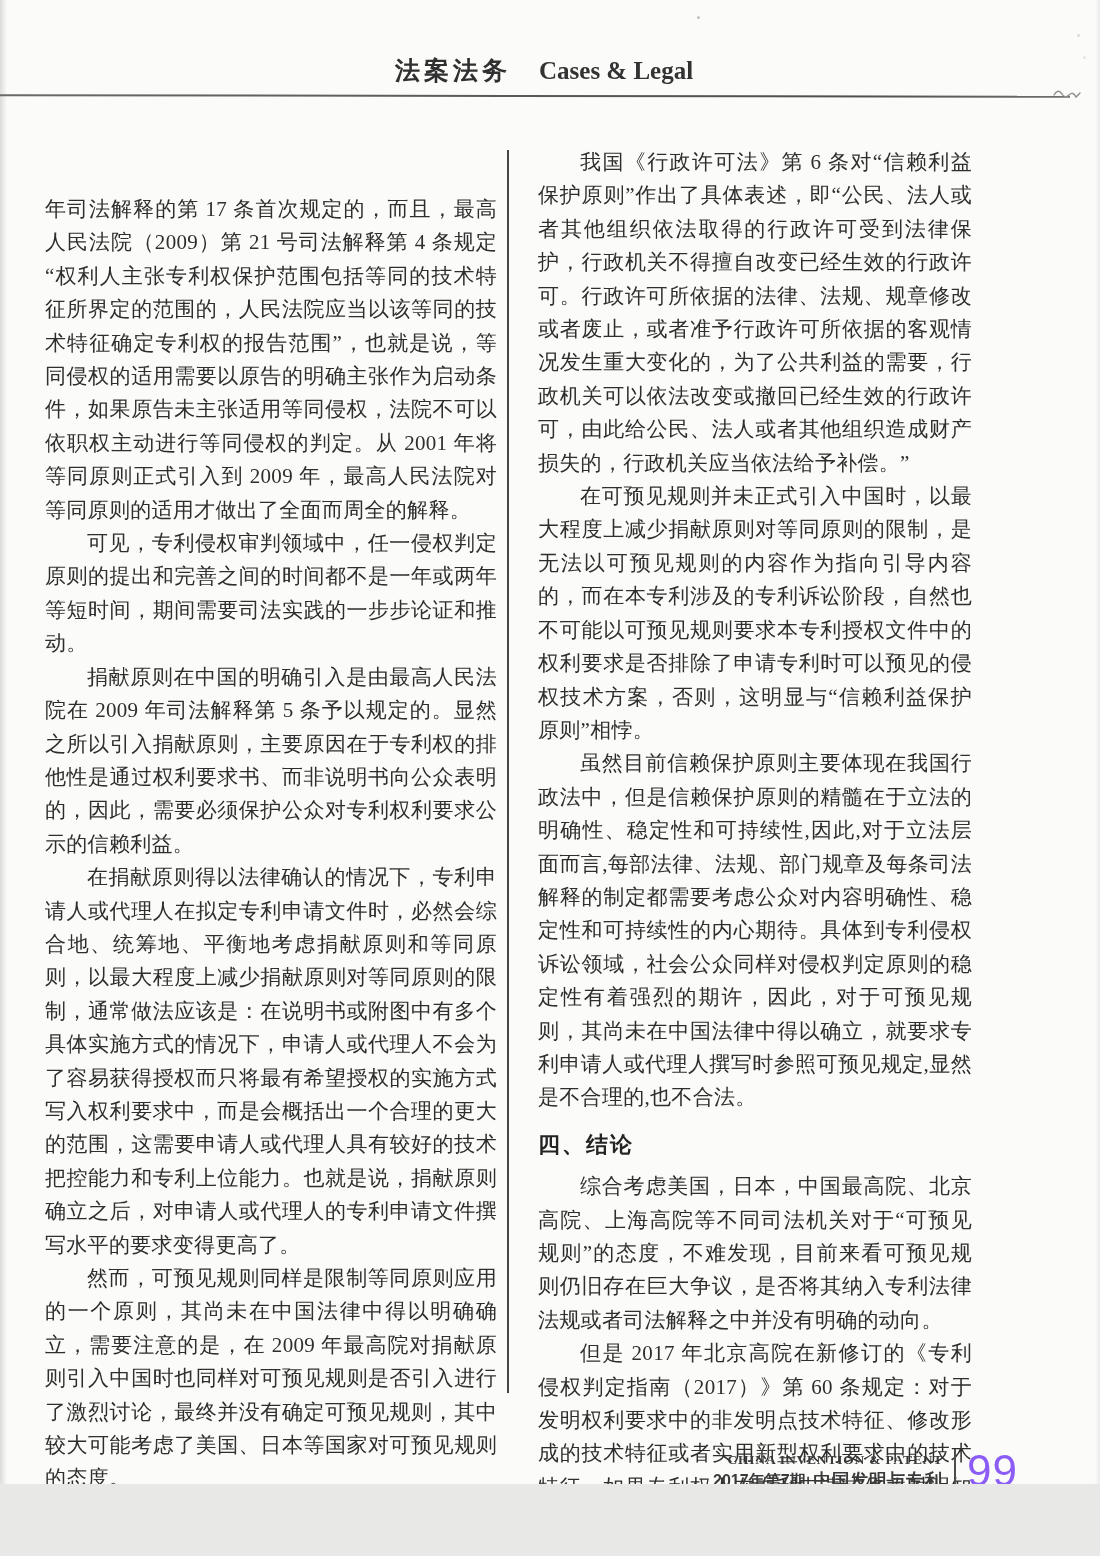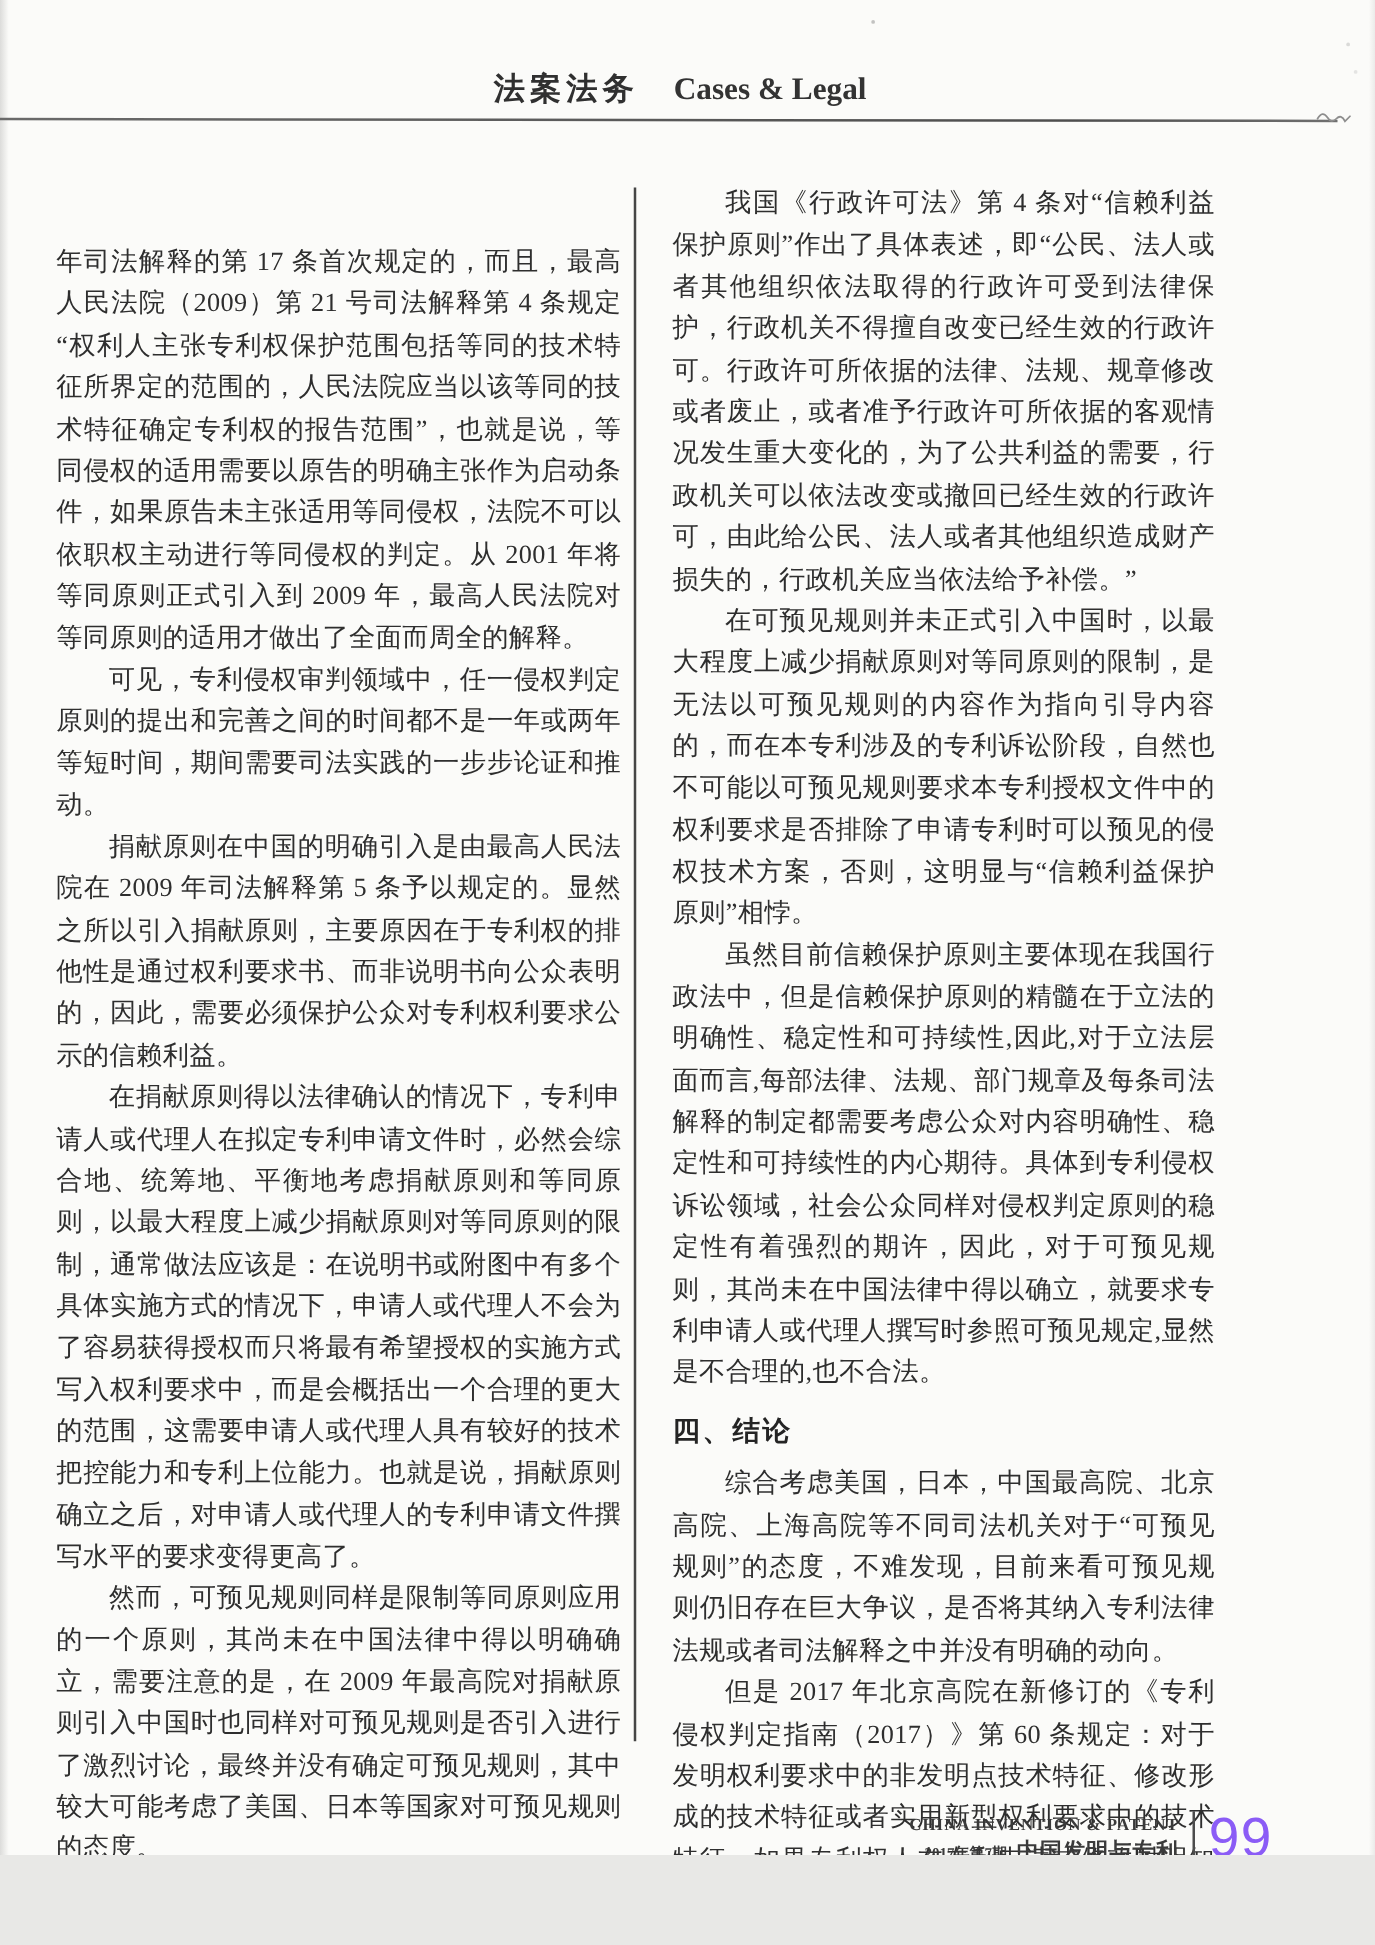--- a/index.html
+++ b/index.html
@@ -42,21 +42,21 @@
   .conclusion{font-family:"Liberation Sans","DejaVu Sans",sans-serif;font-weight:bold;
     font-size:22px;color:#242424;margin:13px 0 9px 0;text-indent:0;letter-spacing:2px;}
 
   
   .footer{position:absolute;top:1449px;left:688px;width:330px;display:flex;
     align-items:center;justify-content:flex-end;gap:11px;}
   .footer-text{text-align:right;color:#3a3a3a;line-height:1.15;white-space:nowrap;}
   .footer-en{font-family:"Liberation Serif","DejaVu Serif",serif;font-weight:bold;
     font-size:13.5px;letter-spacing:.8px;}
   .footer-cnline{margin-top:2px;display:flex;justify-content:flex-end;align-items:baseline;gap:8px;}
-  .footer-issue{font-size:12px;font-weight:bold;font-family:Liberation Serif, serif;}
+  .footer-issue{font-size:16px;font-weight:bold;font-family:Liberation Sans, sans-serif;}
   .footer-cn{font-size:17.5px;font-weight:bold;font-family:"Liberation Sans","DejaVu Sans",sans-serif;letter-spacing:1px;}
   .footer-bar{width:2px;height:44px;background:#4c4c4c;}
   .footer-num{font-family:"Liberation Sans","DejaVu Sans",sans-serif;
     font-size:44px;color:#8b5cf6;line-height:1;letter-spacing:1px;}
 </style>
 </head>
 <body>
 
 <div class="page">
   <div class="edge-left"></div>
@@ -78,21 +78,21 @@
     <p class="cont">年司法解释的第 17 条首次规定的，而且，最高人民法院（2009）第 21 号司法解释第 4 条规定“权利人主张专利权保护范围包括等同的技术特征所界定的范围的，人民法院应当以该等同的技术特征确定专利权的报告范围”，也就是说，等同侵权的适用需要以原告的明确主张作为启动条件，如果原告未主张适用等同侵权，法院不可以依职权主动进行等同侵权的判定。从 2001 年将等同原则正式引入到 2009 年，最高人民法院对等同原则的适用才做出了全面而周全的解释。</p>
     <p>可见，专利侵权审判领域中，任一侵权判定原则的提出和完善之间的时间都不是一年或两年等短时间，期间需要司法实践的一步步论证和推动。</p>
     <p>捐献原则在中国的明确引入是由最高人民法院在 2009 年司法解释第 5 条予以规定的。显然之所以引入捐献原则，主要原因在于专利权的排他性是通过权利要求书、而非说明书向公众表明的，因此，需要必须保护公众对专利权利要求公示的信赖利益。</p>
     <p>在捐献原则得以法律确认的情况下，专利申请人或代理人在拟定专利申请文件时，必然会综合地、统筹地、平衡地考虑捐献原则和等同原则，以最大程度上减少捐献原则对等同原则的限制，通常做法应该是：在说明书或附图中有多个具体实施方式的情况下，申请人或代理人不会为了容易获得授权而只将最有希望授权的实施方式写入权利要求中，而是会概括出一个合理的更大的范围，这需要申请人或代理人具有较好的技术把控能力和专利上位能力。也就是说，捐献原则确立之后，对申请人或代理人的专利申请文件撰写水平的要求变得更高了。</p>
     <p>然而，可预见规则同样是限制等同原则应用的一个原则，其尚未在中国法律中得以明确确立，需要注意的是，在 2009 年最高院对捐献原则引入中国时也同样对可预见规则是否引入进行了激烈讨论，最终并没有确定可预见规则，其中较大可能考虑了美国、日本等国家对可预见规则的态度。</p>
   </section>
 
   <div class="divider"></div>
 
   <section class="col col-right">
-    <p>我国《行政许可法》第 4 条对“信赖利益保护原则”作出了具体表述，即“公民、法人或者其他组织依法取得的行政许可受到法律保护，行政机关不得擅自改变已经生效的行政许可。行政许可所依据的法律、法规、规章修改或者废止，或者准予行政许可所依据的客观情况发生重大变化的，为了公共利益的需要，行政机关可以依法改变或撤回已经生效的行政许可，由此给公民、法人或者其他组织造成财产损失的，行政机关应当依法给予补偿。”</p>
+    <p>我国《行政许可法》第 6 条对“信赖利益保护原则”作出了具体表述，即“公民、法人或者其他组织依法取得的行政许可受到法律保护，行政机关不得擅自改变已经生效的行政许可。行政许可所依据的法律、法规、规章修改或者废止，或者准予行政许可所依据的客观情况发生重大变化的，为了公共利益的需要，行政机关可以依法改变或撤回已经生效的行政许可，由此给公民、法人或者其他组织造成财产损失的，行政机关应当依法给予补偿。”</p>
     <p>在可预见规则并未正式引入中国时，以最大程度上减少捐献原则对等同原则的限制，是无法以可预见规则的内容作为指向引导内容的，而在本专利涉及的专利诉讼阶段，自然也不可能以可预见规则要求本专利授权文件中的权利要求是否排除了申请专利时可以预见的侵权技术方案，否则，这明显与“信赖利益保护原则”相悖。</p>
     <p>虽然目前信赖保护原则主要体现在我国行政法中，但是信赖保护原则的精髓在于立法的明确性、稳定性和可持续性,因此,对于立法层面而言,每部法律、法规、部门规章及每条司法解释的制定都需要考虑公众对内容明确性、稳定性和可持续性的内心期待。具体到专利侵权诉讼领域，社会公众同样对侵权判定原则的稳定性有着强烈的期许，因此，对于可预见规则，其尚未在中国法律中得以确立，就要求专利申请人或代理人撰写时参照可预见规定,显然是不合理的,也不合法。</p>
     <h3 class="conclusion">四、结论</h3>
     <p>综合考虑美国，日本，中国最高院、北京高院、上海高院等不同司法机关对于“可预见规则”的态度，不难发现，目前来看可预见规则仍旧存在巨大争议，是否将其纳入专利法律法规或者司法解释之中并没有明确的动向。</p>
     <p>但是 2017 年北京高院在新修订的《专利侵权判定指南（2017）》第 60 条规定：对于发明权利要求中的非发明点技术特征、修改形成的技术特征或者实用新型权利要求中的技术特征，如果专利权人在专利申请或修改时明知或足以预见到存在替代性技术特征而未将其纳入专利权的保护范围，在侵权判定中，权利人</p>
   </section>
 
   <div class="footer">
     <div class="footer-text">
       <div class="footer-en">CHINA INVENTION &amp; PATENT</div>

